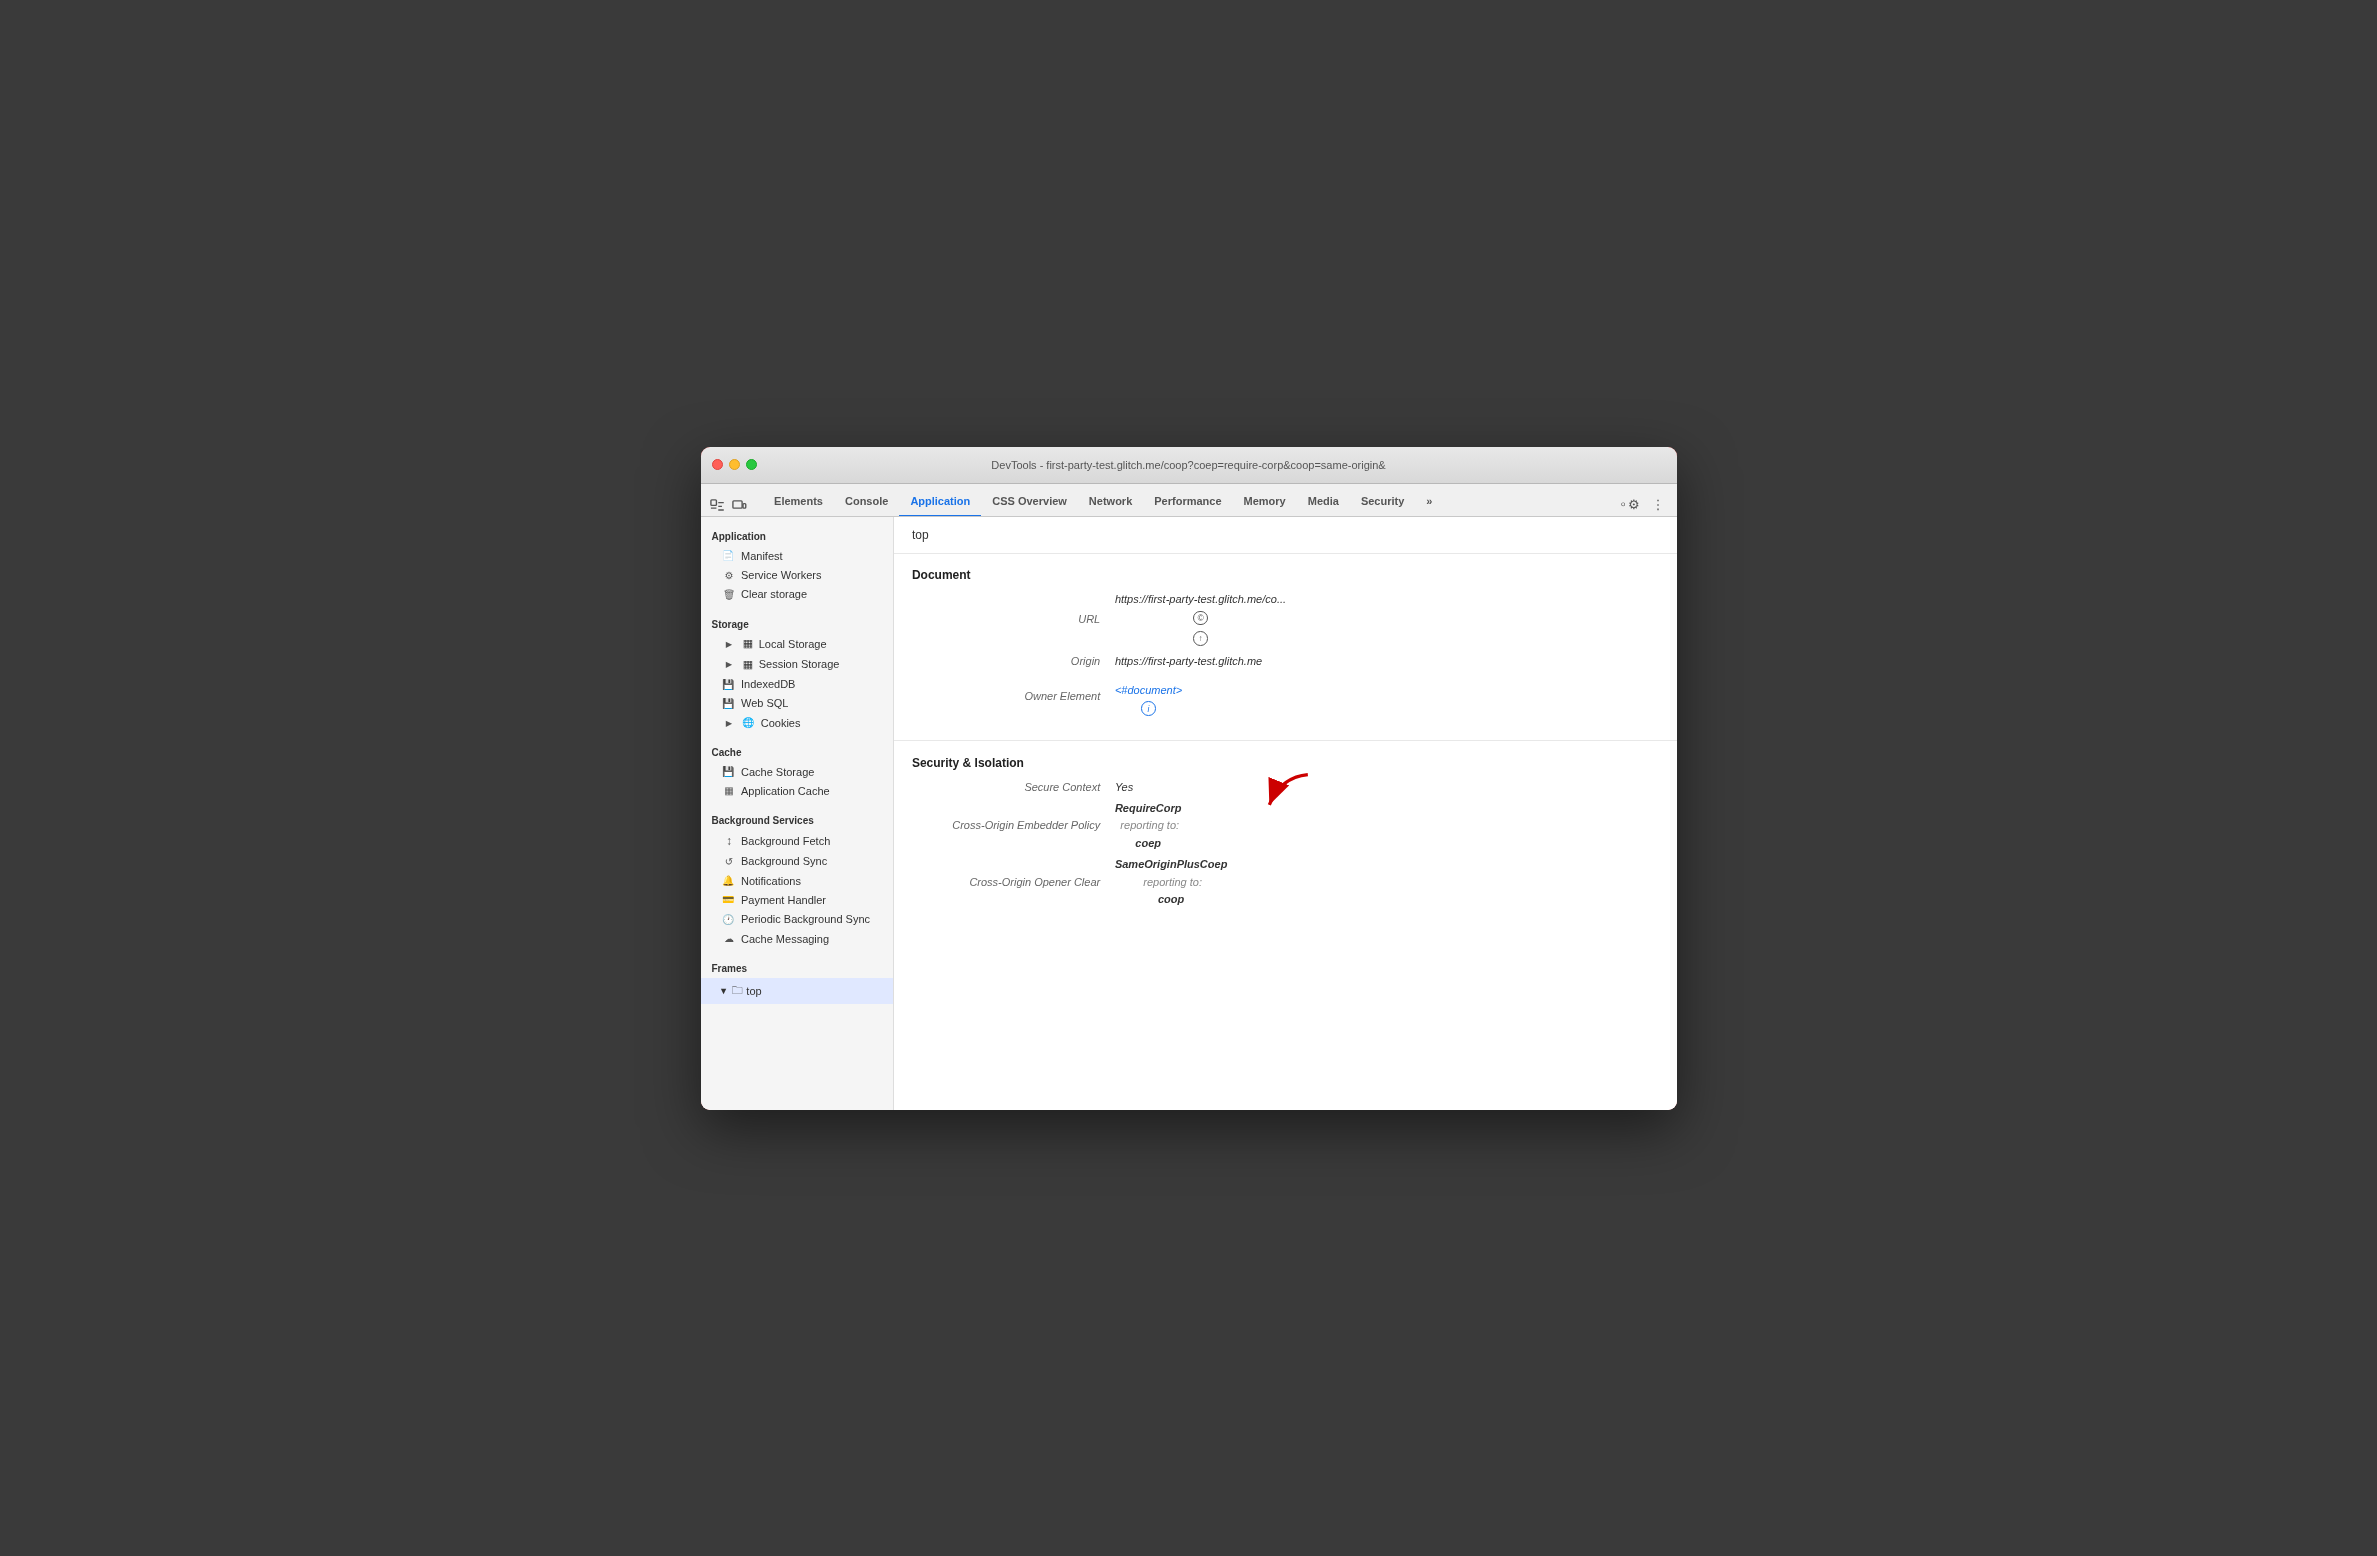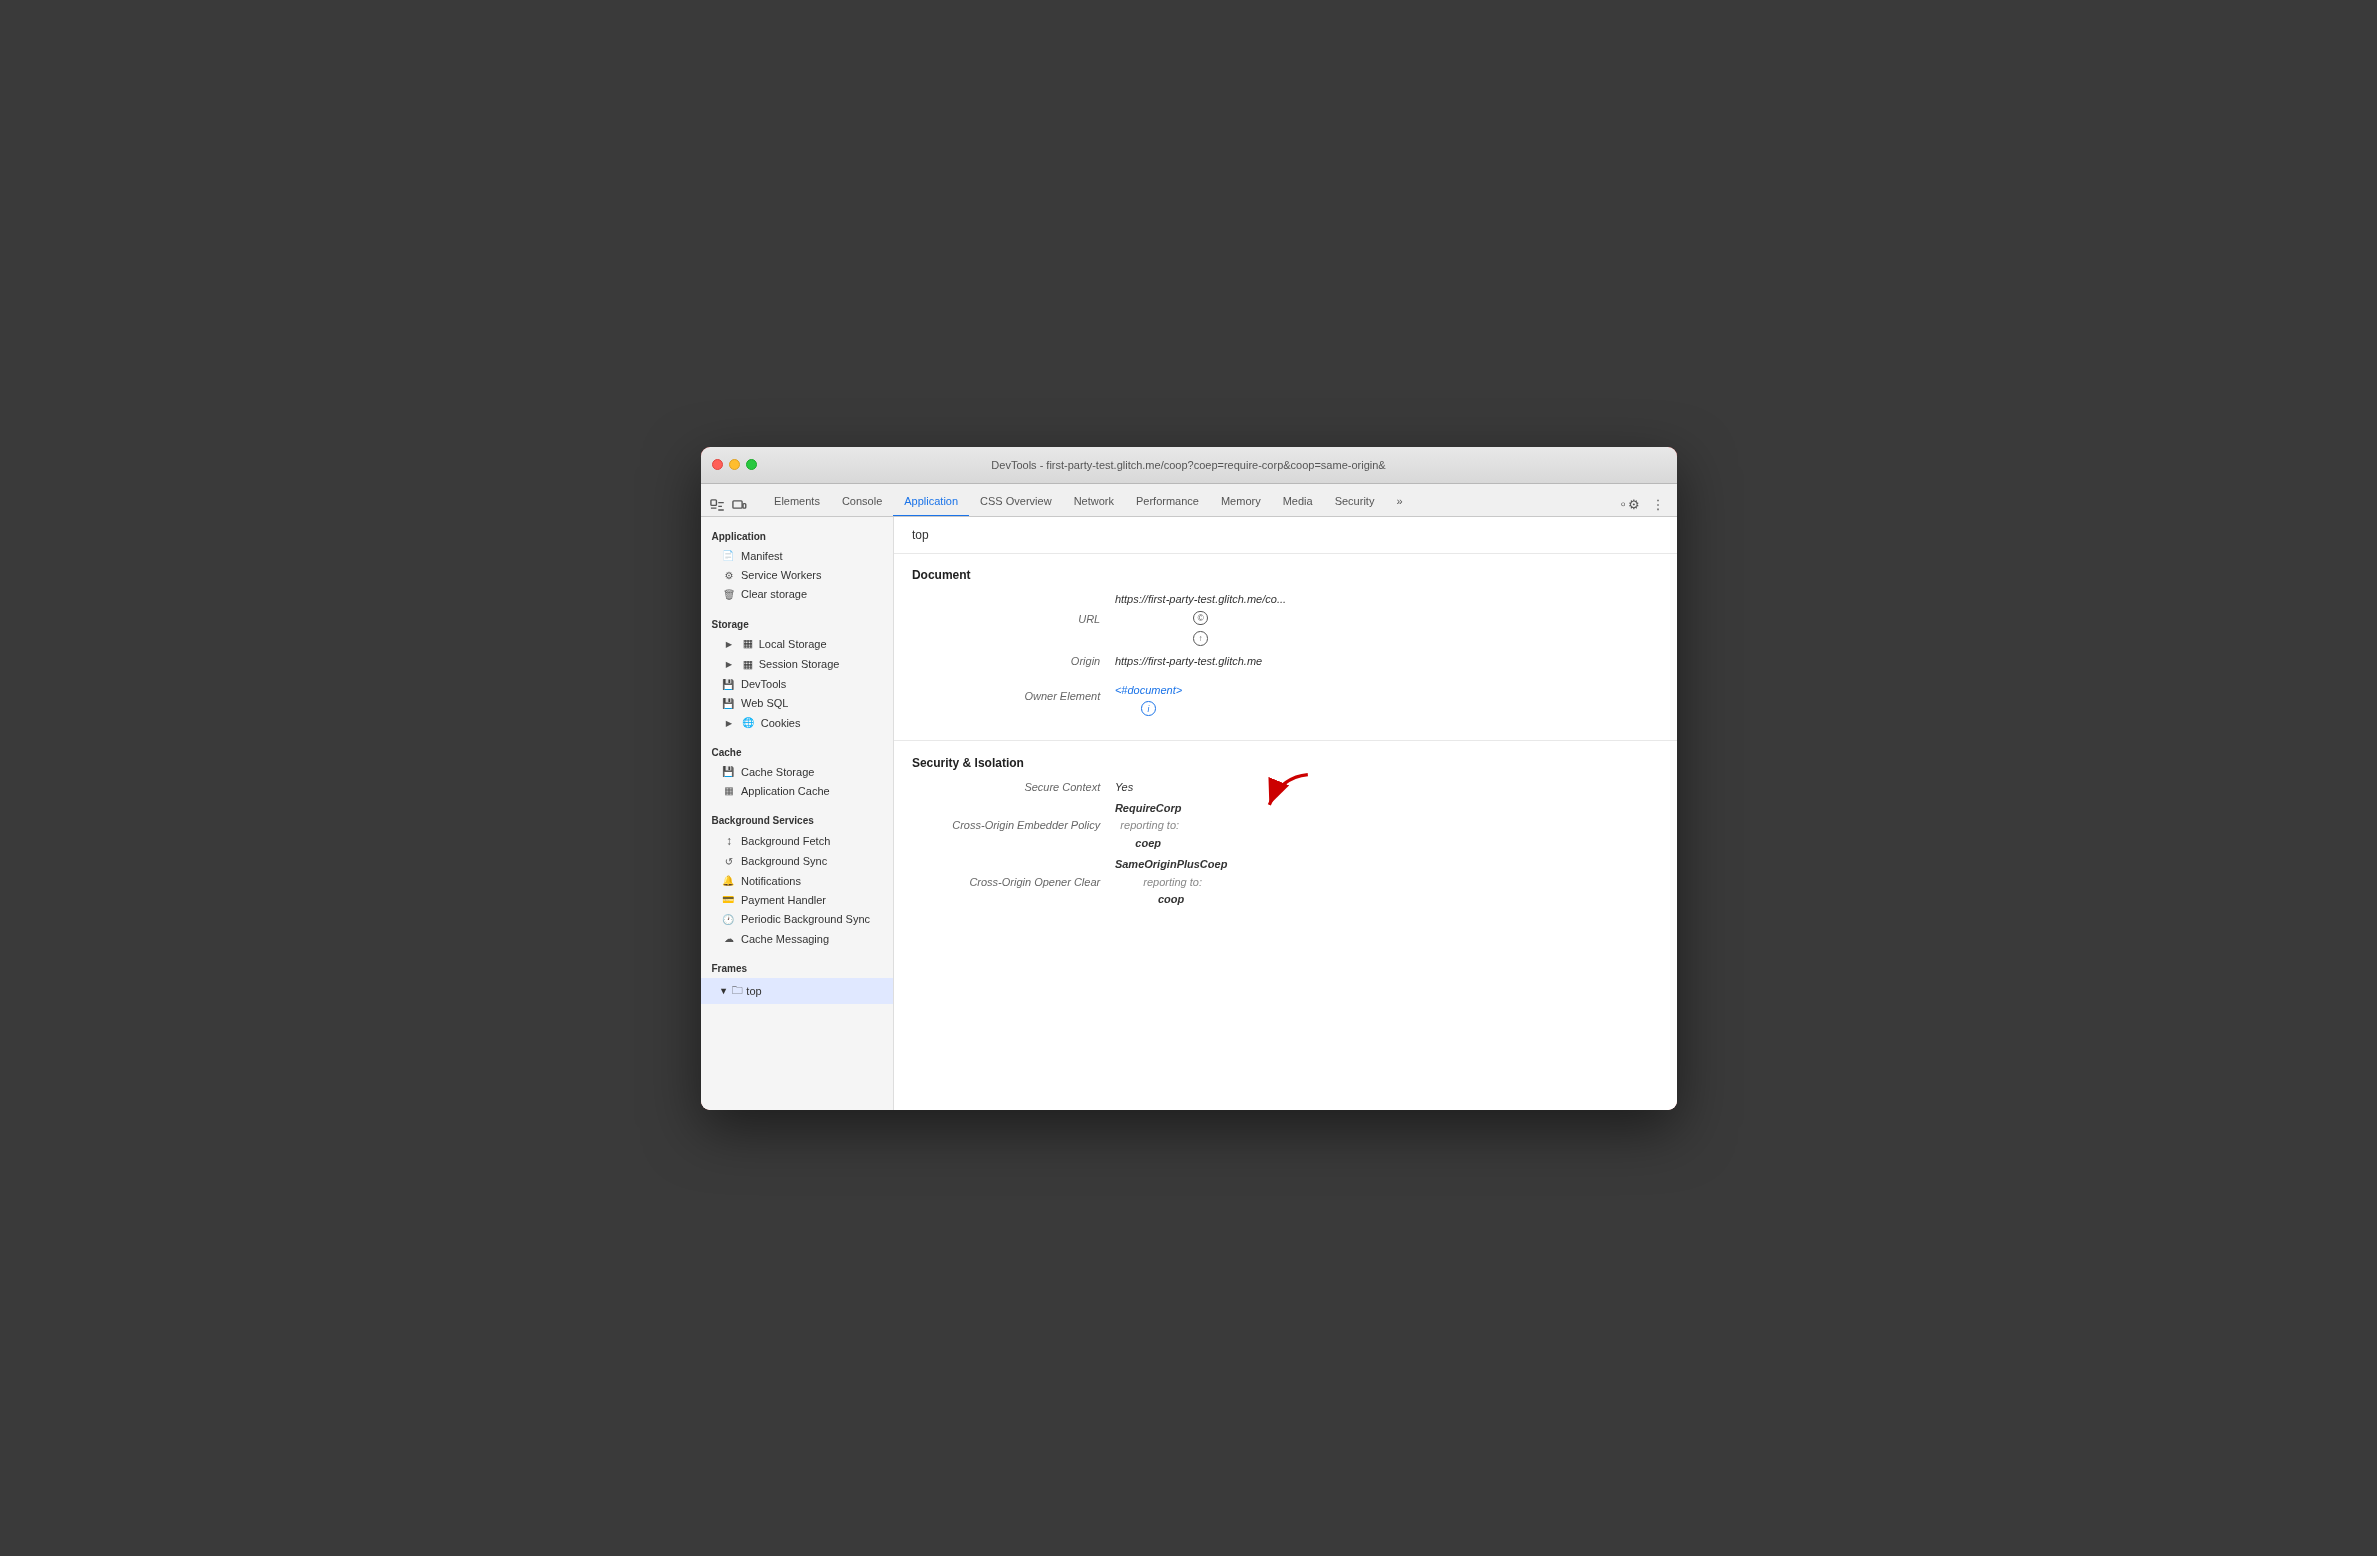--- a/index.html
+++ b/index.html
@@ -98,20 +98,21 @@
     }
 
     .tab {
       padding: 5.5px 11px;
       font-size: 11px;
       color: #555;
       cursor: pointer;
       border-bottom: 1.8px solid transparent;
       white-space: nowrap;
       line-height: 1.4;
+      font-weight: bold;
     }
 
     .tab.active {
       color: #1a73e8;
       border-bottom: 1.8px solid #1a73e8;
     }
 
     .tabbar-right {
       display: flex;
       align-items: center;
@@ -376,21 +377,21 @@
         <span style="font-size:11px;">▦</span>
         <span>Local Storage</span>
       </div>
       <div class="sidebar-item">
         <span class="expand-arrow item-icon">▶</span>
         <span style="font-size:11px;">▦</span>
         <span>Session Storage</span>
       </div>
       <div class="sidebar-item">
         <span class="item-icon">💾</span>
-        <span>DevTools</span>
+        <span>IndexedDB</span>
       </div>
       <div class="sidebar-item">
         <span class="item-icon">💾</span>
         <span>Web SQL</span>
       </div>
       <div class="sidebar-item">
         <span class="expand-arrow item-icon">▶</span>
         <span style="font-size:10px;">🌐</span>
         <span>Cookies</span>
       </div>

